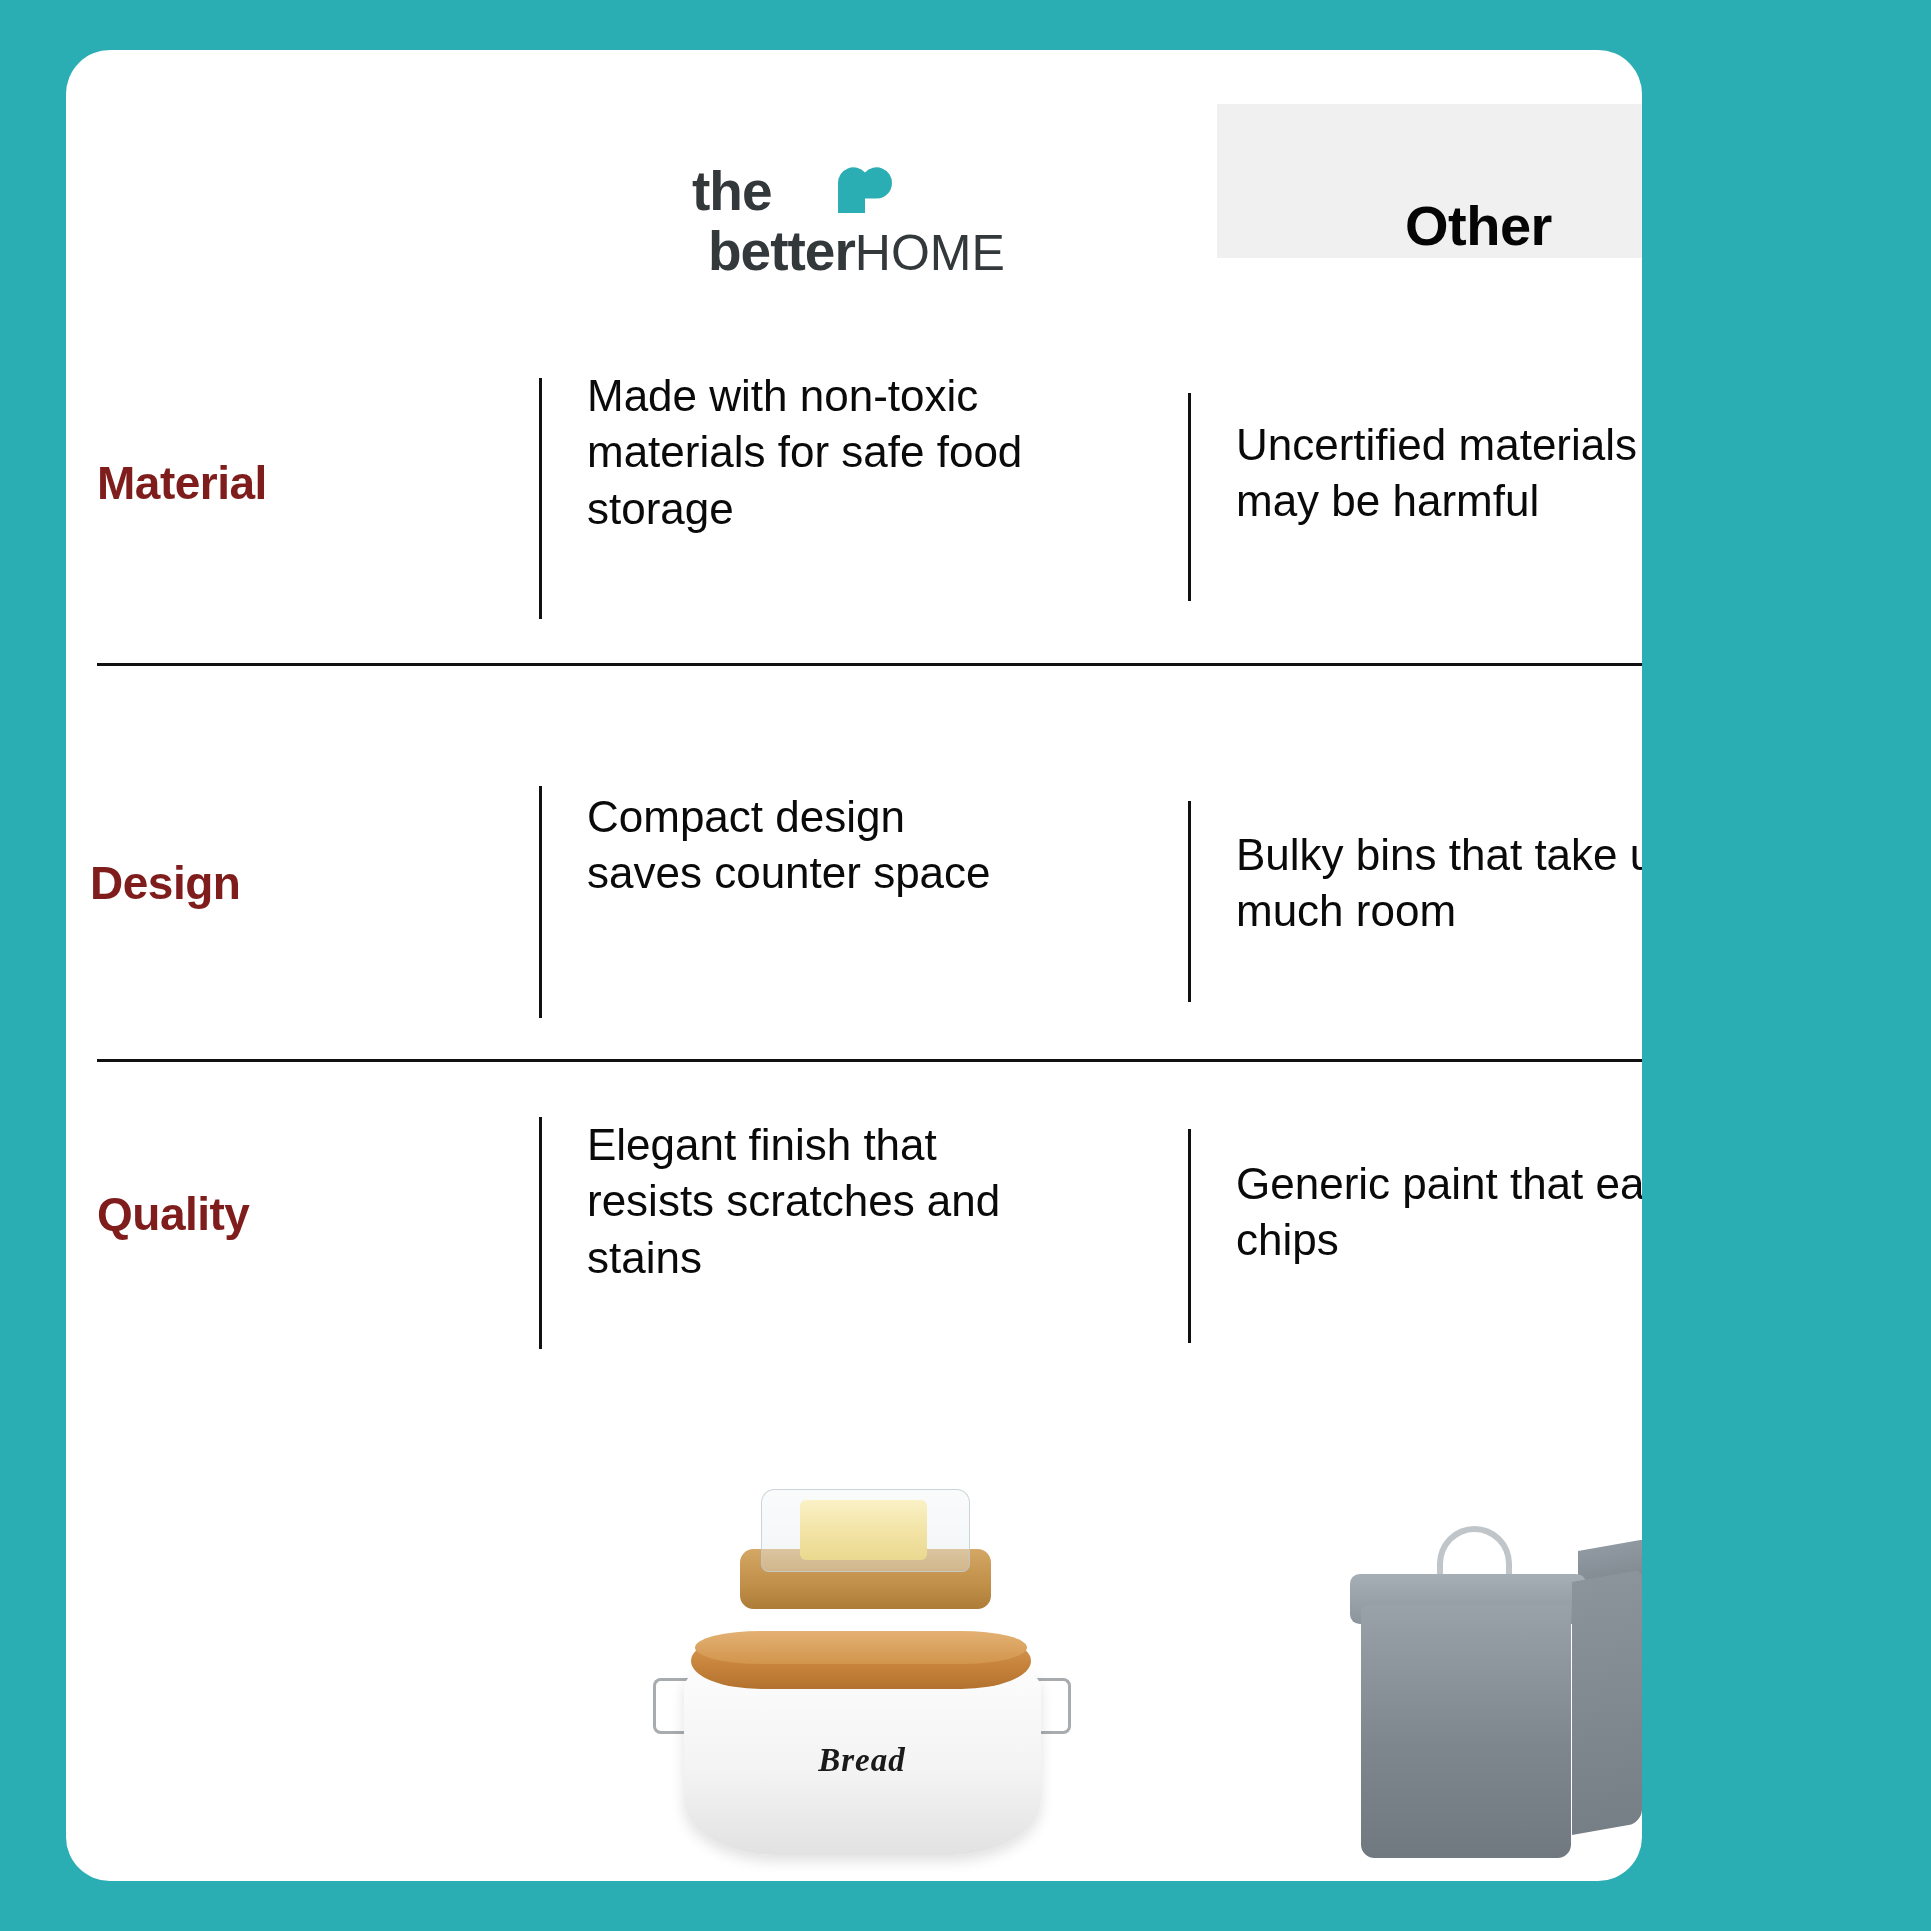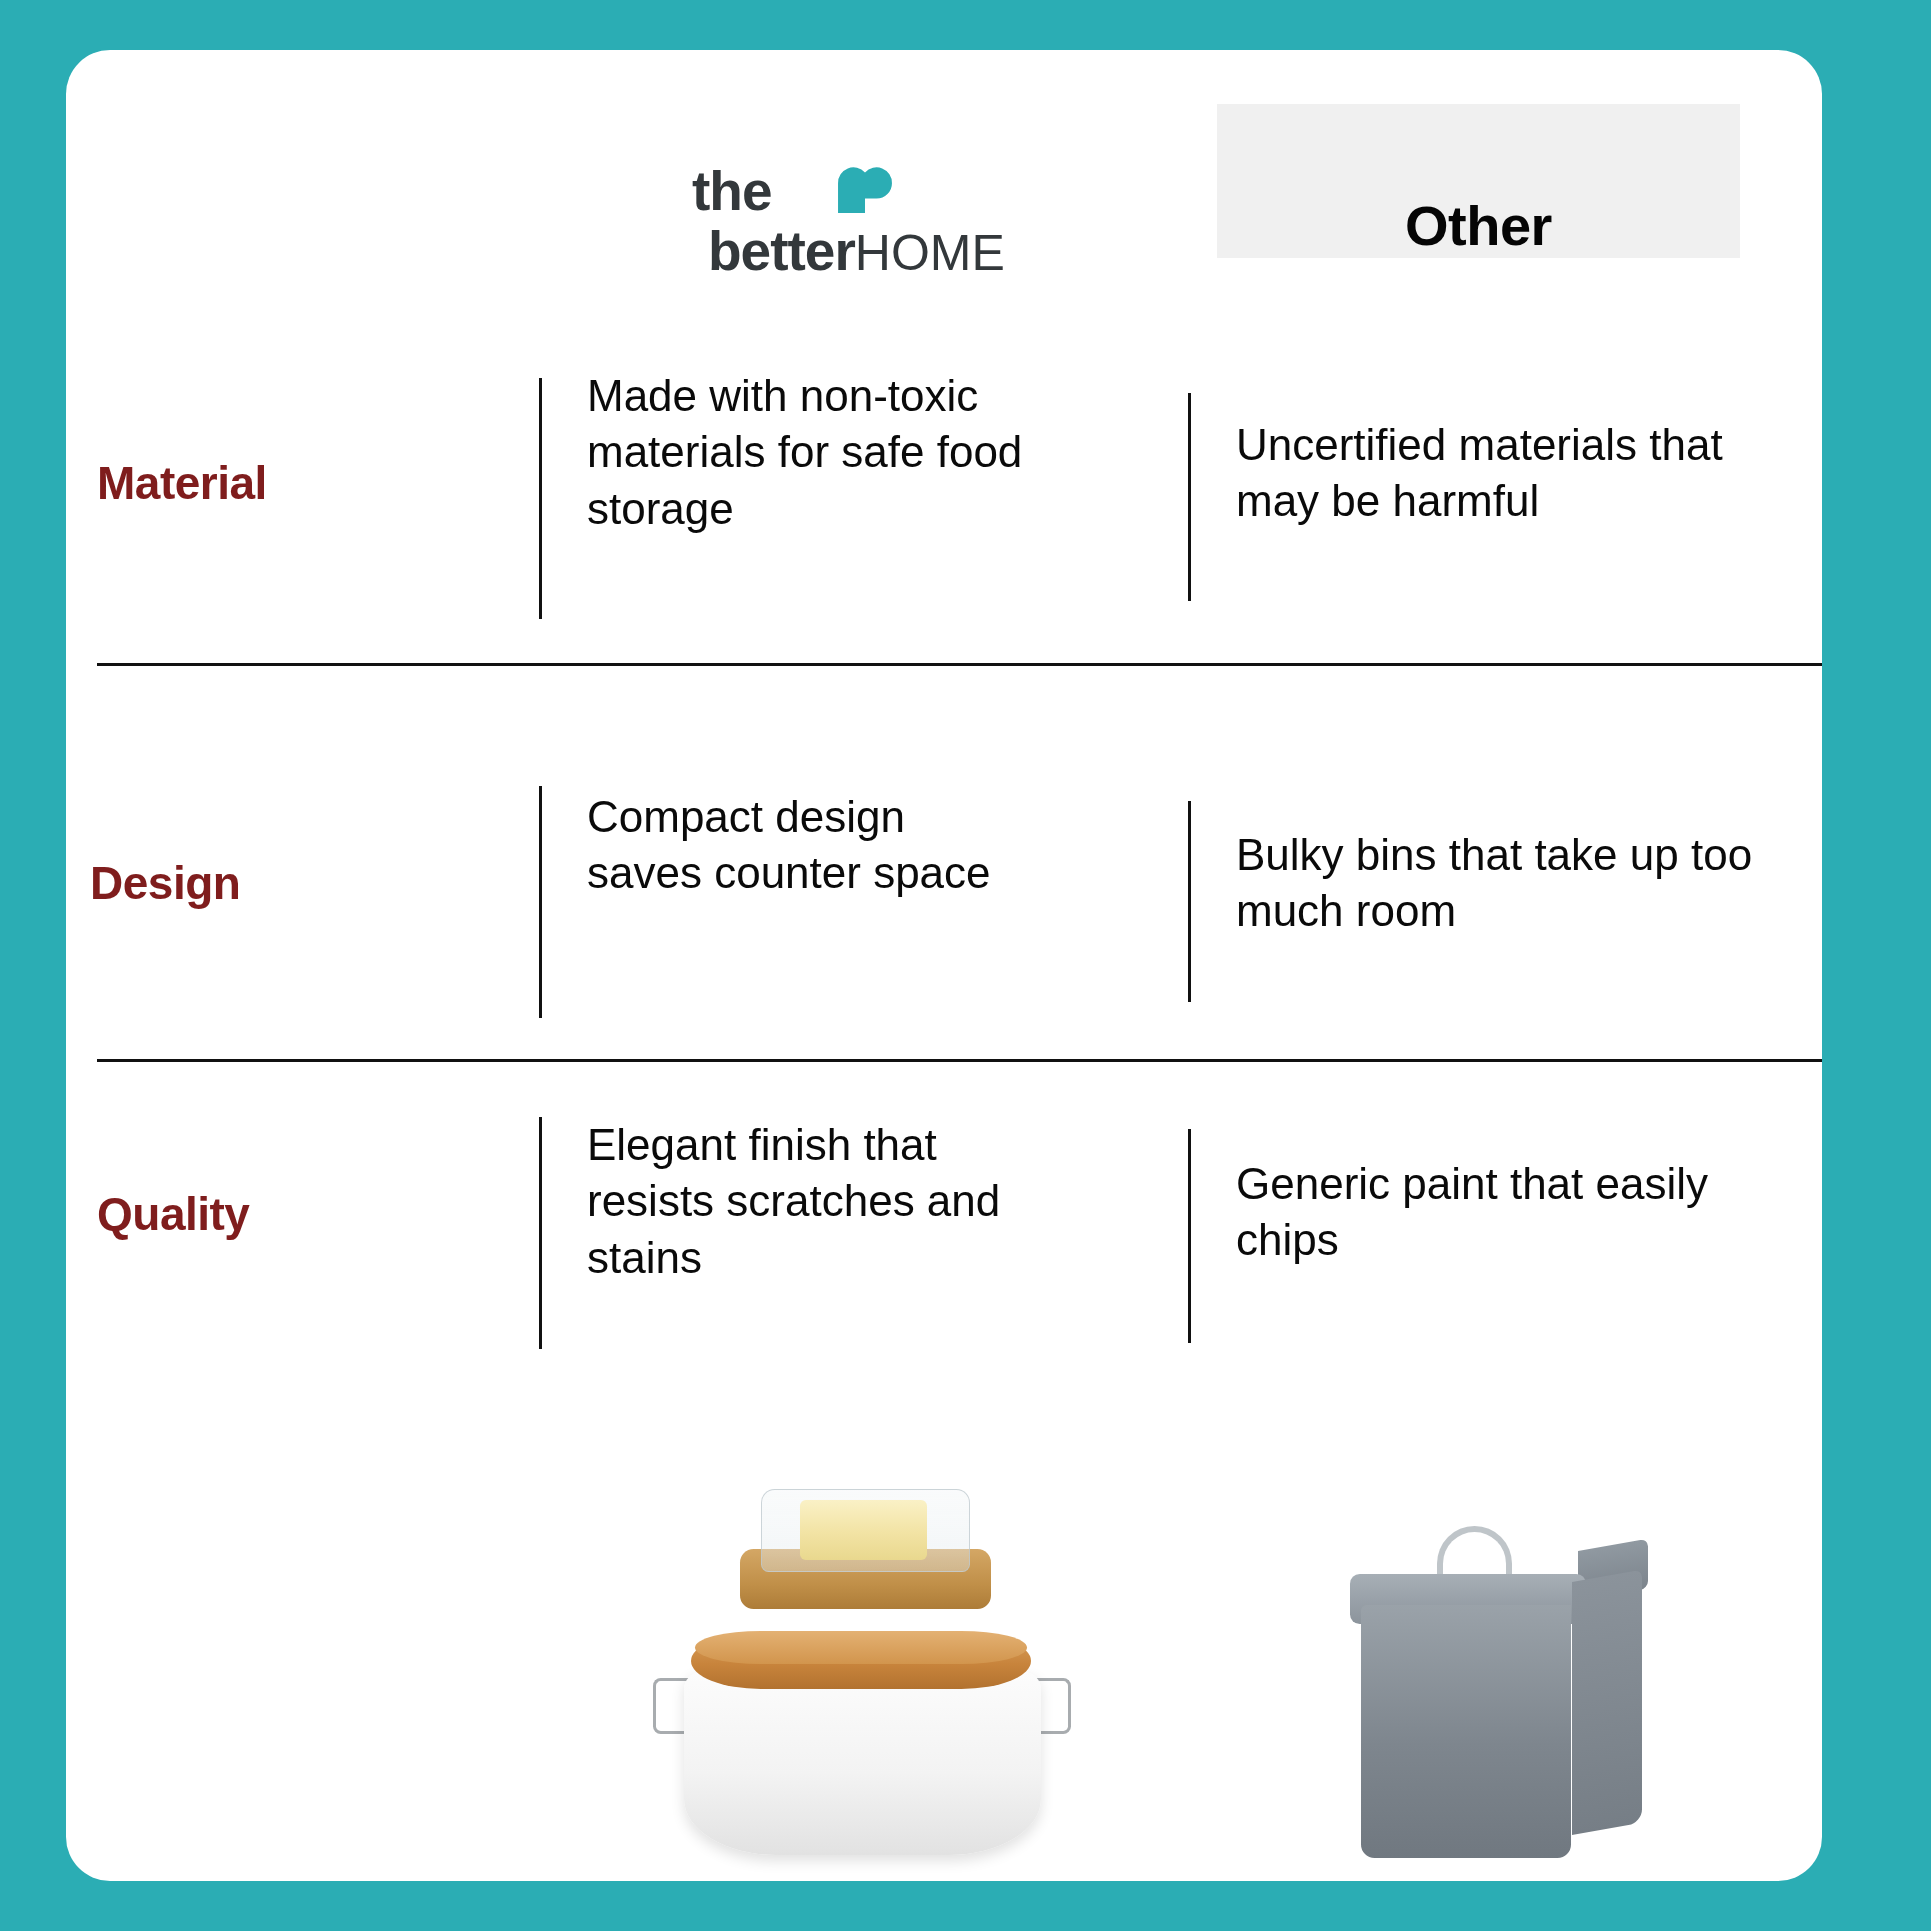--- a/index.html
+++ b/index.html
@@ -10,21 +10,21 @@
     overflow:hidden;
   }
   .page {
     position:relative;
     width:1931px; height:1931px;
     background:#2BADB4;
   }
   .card {
     position:absolute;
     left:66px; top:50px;
-    width:1756px; height:1831px;
+    width:1576px; height:1831px;
     background:#FFFFFF;
     border-radius:44px;
     overflow:hidden;
   }
 
   
   .header { position:absolute; left:0; top:0; width:100%; height:222px; }
 
   .brand {
     position:absolute; left:626px; top:114px;
@@ -216,20 +216,21 @@
           <div class="bd-board"></div>
           <div class="bd-glass"></div>
           <div class="bd-butter"></div>
         </div>
 
         <div class="bb-handle-l"></div>
         <div class="bb-handle-r"></div>
         <div class="bb-body"></div>
         <div class="bb-lid"></div>
         <div class="bb-lid-top"></div>
+        <div class="bb-word">Bread</div>
       </div>
 
       <div class="bin-wrap">
         <div class="bin-handle"></div>
         <div class="bin-lid-side"></div>
         <div class="bin-lid"></div>
         <div class="bin-side"></div>
         <div class="bin-front"></div>
       </div>
 

